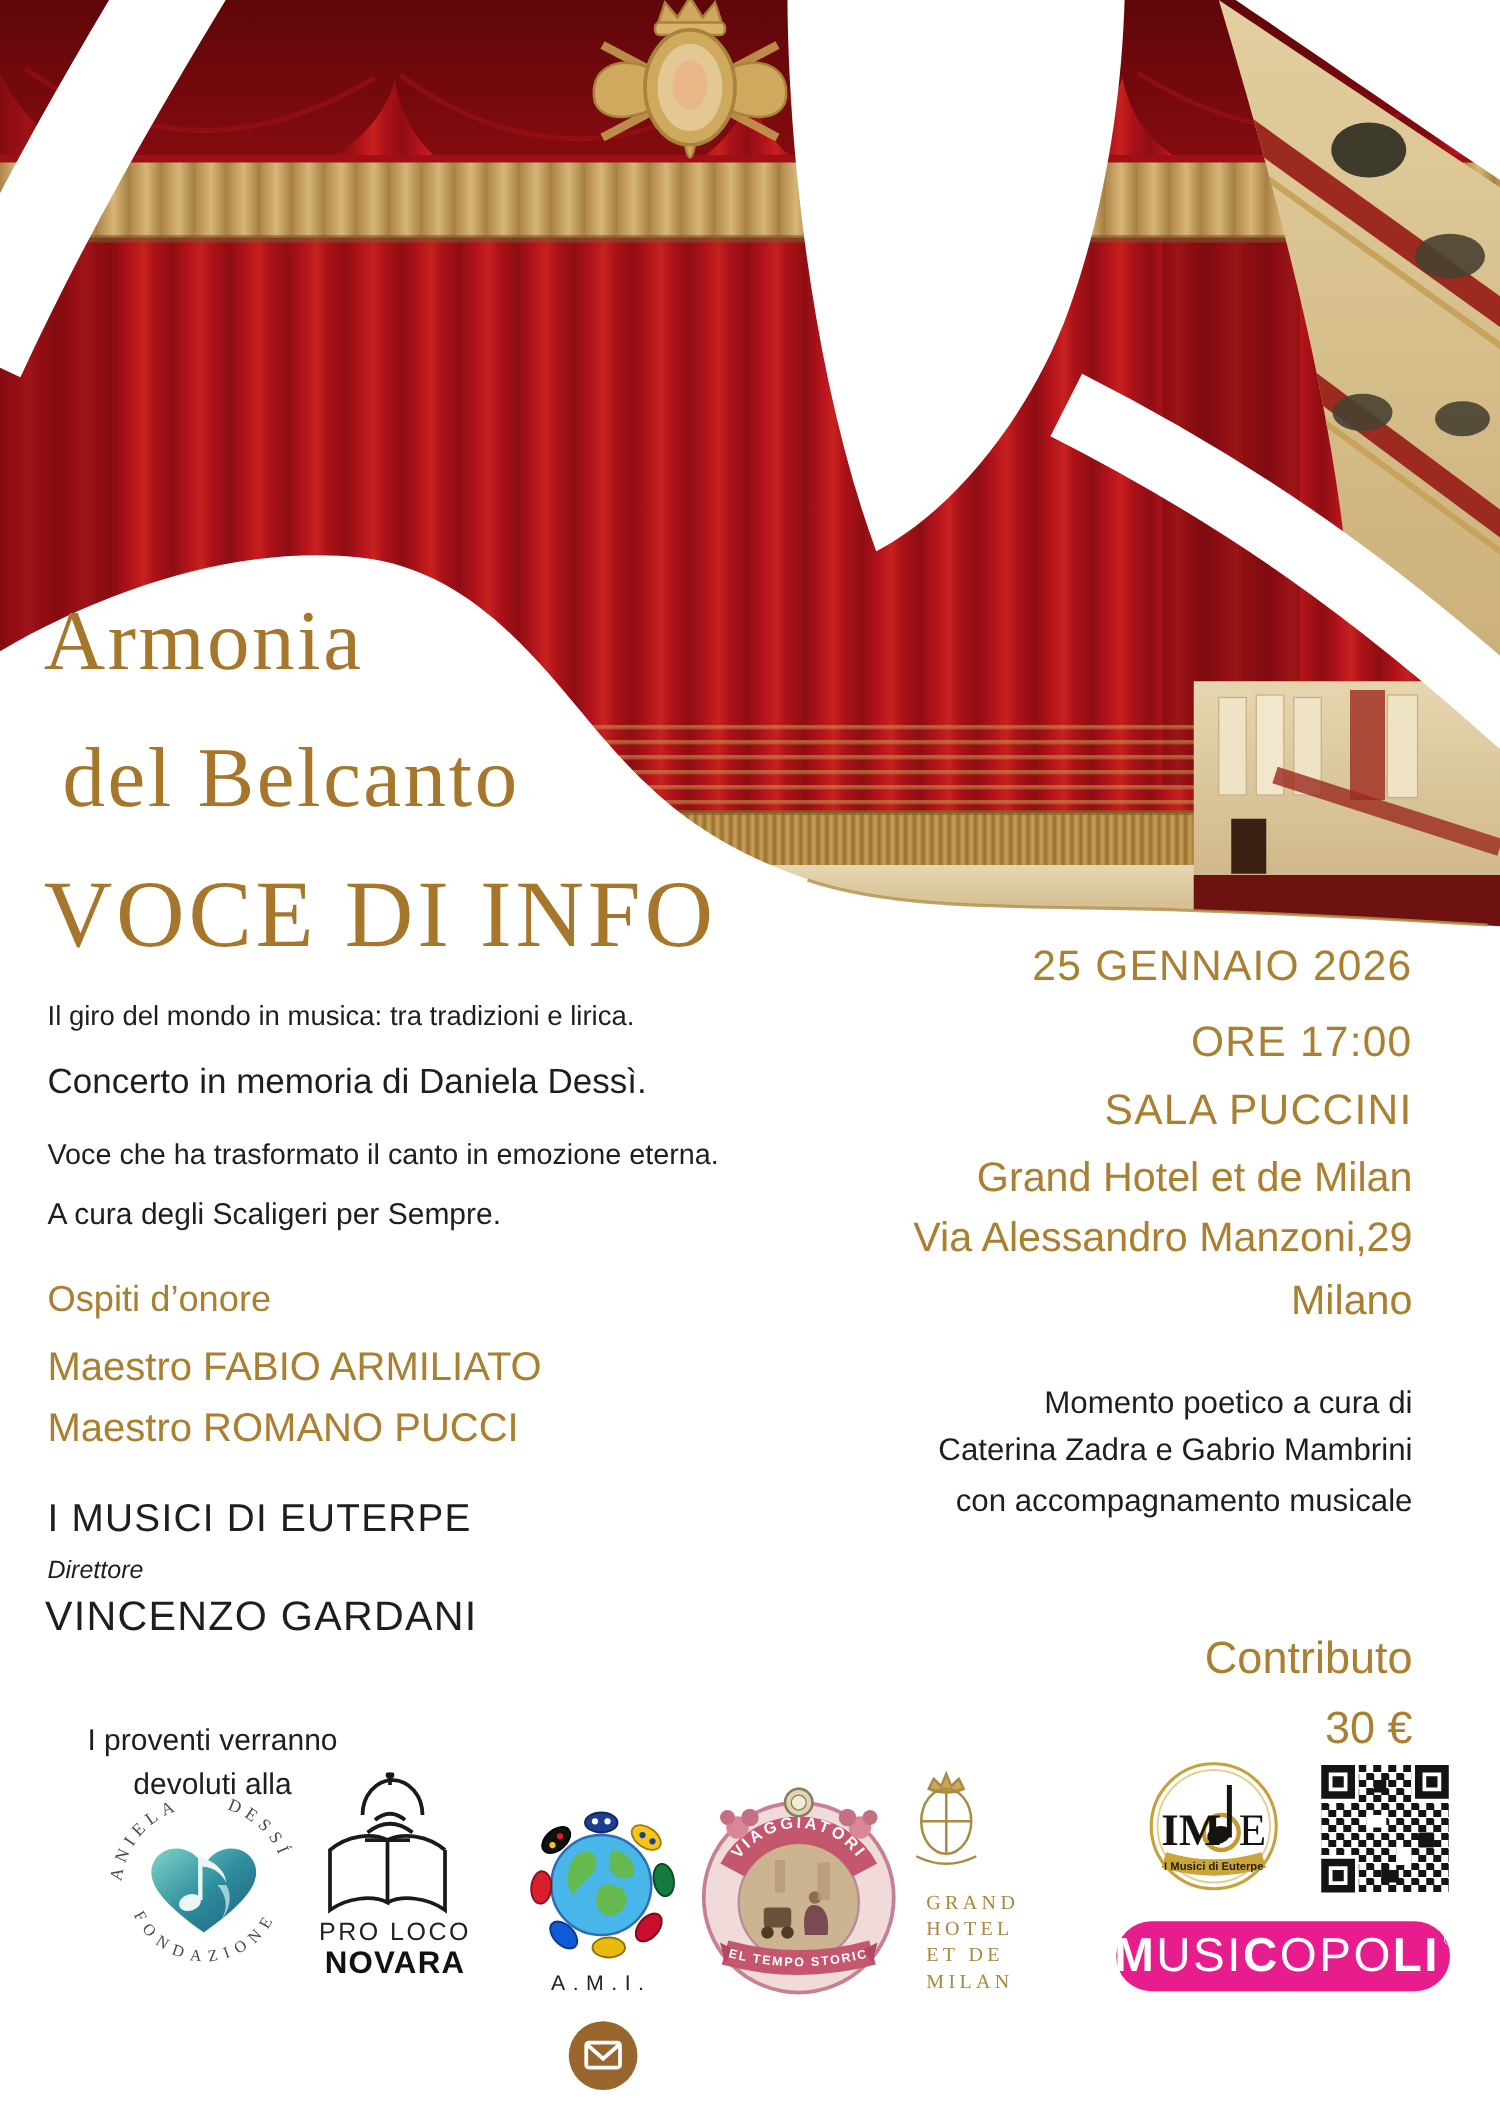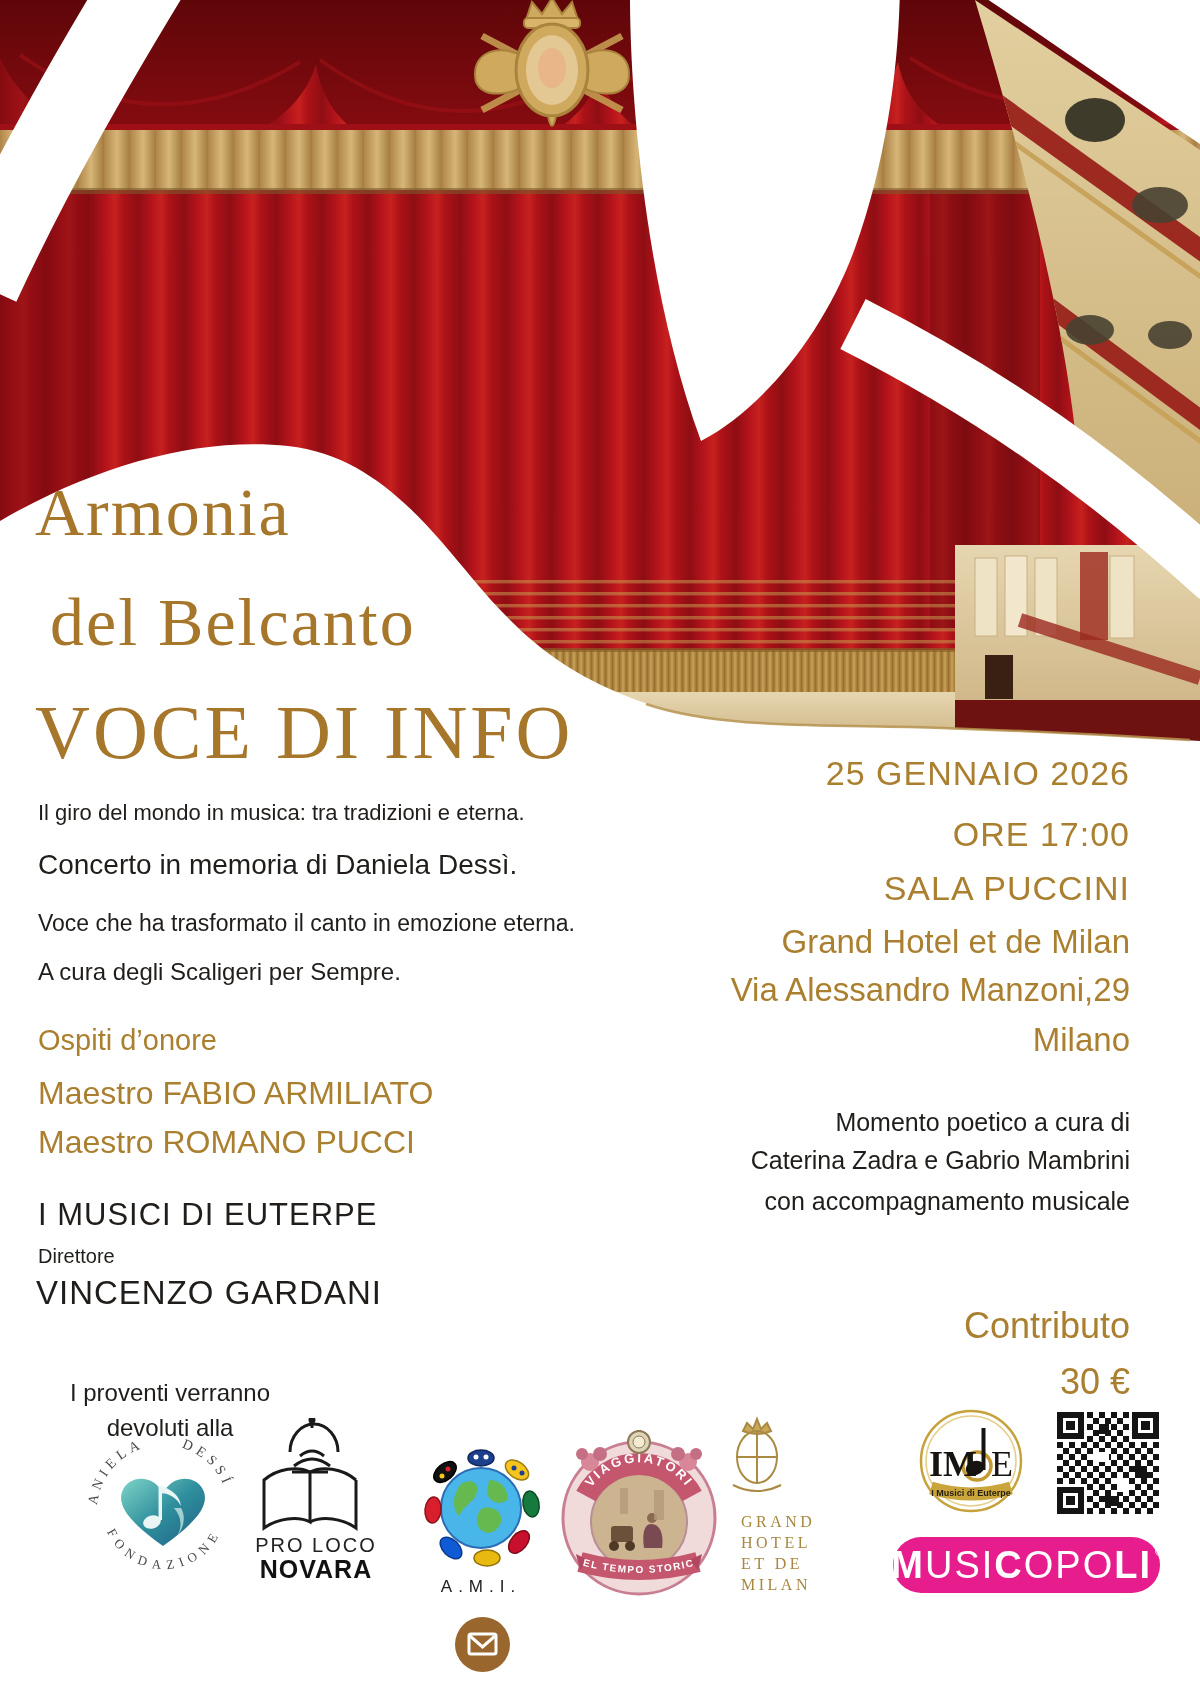--- a/index.html
+++ b/index.html
@@ -142,31 +142,31 @@
     <path d="M853,324 C995,396 1103,474 1218,578" stroke="#ffffff" stroke-width="56" fill="none"></path>
     <path d="M-15,530 C85,468 195,436 288,446 C372,455 424,520 472,578 C522,638 564,674 642,702
              C722,730 832,724 942,728 C1032,731 1122,736 1216,742 L1216,775 L-15,775 Z" fill="#ffffff"></path>
     <path d="M646,704 C722,730 832,724 942,728 C1030,731 1110,735 1190,740" stroke="#b5924e" stroke-width="2.5" fill="none" opacity="0.85"></path>
   </svg>
 
   <div class="t serif gold" style="left:35px;top:478px;font-size:68px;letter-spacing:2px;">Armonia</div>
   <div class="t serif gold" style="left:50px;top:588px;font-size:68px;letter-spacing:2px;">del Belcanto</div>
   <div class="t serif gold" style="left:35px;top:694px;font-size:76px;letter-spacing:3px;">VOCE DI INFO</div>
 
-  <div class="t" style="left:38px;top:802px;font-size:22px;">Il giro del mondo in musica: tra tradizioni e eterna.</div>
+  <div class="t" style="left:38px;top:802px;font-size:22px;">Il giro del mondo in musica: tra tradizioni e lirica.</div>
   <div class="t" style="left:38px;top:851px;font-size:28px;">Concerto in memoria di Daniela Dessì.</div>
   <div class="t" style="left:38px;top:912px;font-size:23px;">Voce che ha trasformato il canto in emozione eterna.</div>
   <div class="t" style="left:38px;top:960px;font-size:24px;">A cura degli Scaligeri per Sempre.</div>
 
   <div class="t gold2" style="left:38px;top:1026px;font-size:29px;">Ospiti d’onore</div>
   <div class="t gold2" style="left:38px;top:1077px;font-size:32px;">Maestro FABIO ARMILIATO</div>
   <div class="t gold2" style="left:38px;top:1126px;font-size:32px;">Maestro ROMANO PUCCI</div>
 
   <div class="t" style="left:38px;top:1199px;font-size:31px;letter-spacing:1px;">I MUSICI DI EUTERPE</div>
-  <div class="t" style="left:38px;top:1246px;font-size:20px;">Direttore</div>
+  <div class="t" style="left:38px;top:1246px;font-size:20px;font-style:italic;">Direttore</div>
   <div class="t" style="left:36px;top:1276px;font-size:33px;letter-spacing:1px;">VINCENZO GARDANI</div>
 
   <div class="t right-col gold2" style="top:756px;font-size:34px;letter-spacing:1px;">25 GENNAIO 2026</div>
   <div class="t right-col gold2" style="top:817px;font-size:34px;letter-spacing:1px;">ORE 17:00</div>
   <div class="t right-col gold2" style="top:925px;font-size:33px;">Grand Hotel et de Milan</div>
   <div class="t right-col gold2" style="top:871px;font-size:34px;letter-spacing:1px;">SALA PUCCINI</div>
   <div class="t right-col gold2" style="top:973px;font-size:33px;">Via Alessandro Manzoni,29</div>
   <div class="t right-col gold2" style="top:1023px;font-size:33px;">Milano</div>
 
   <div class="t right-col" style="top:1110px;font-size:25px;">Momento poetico a cura di</div>

